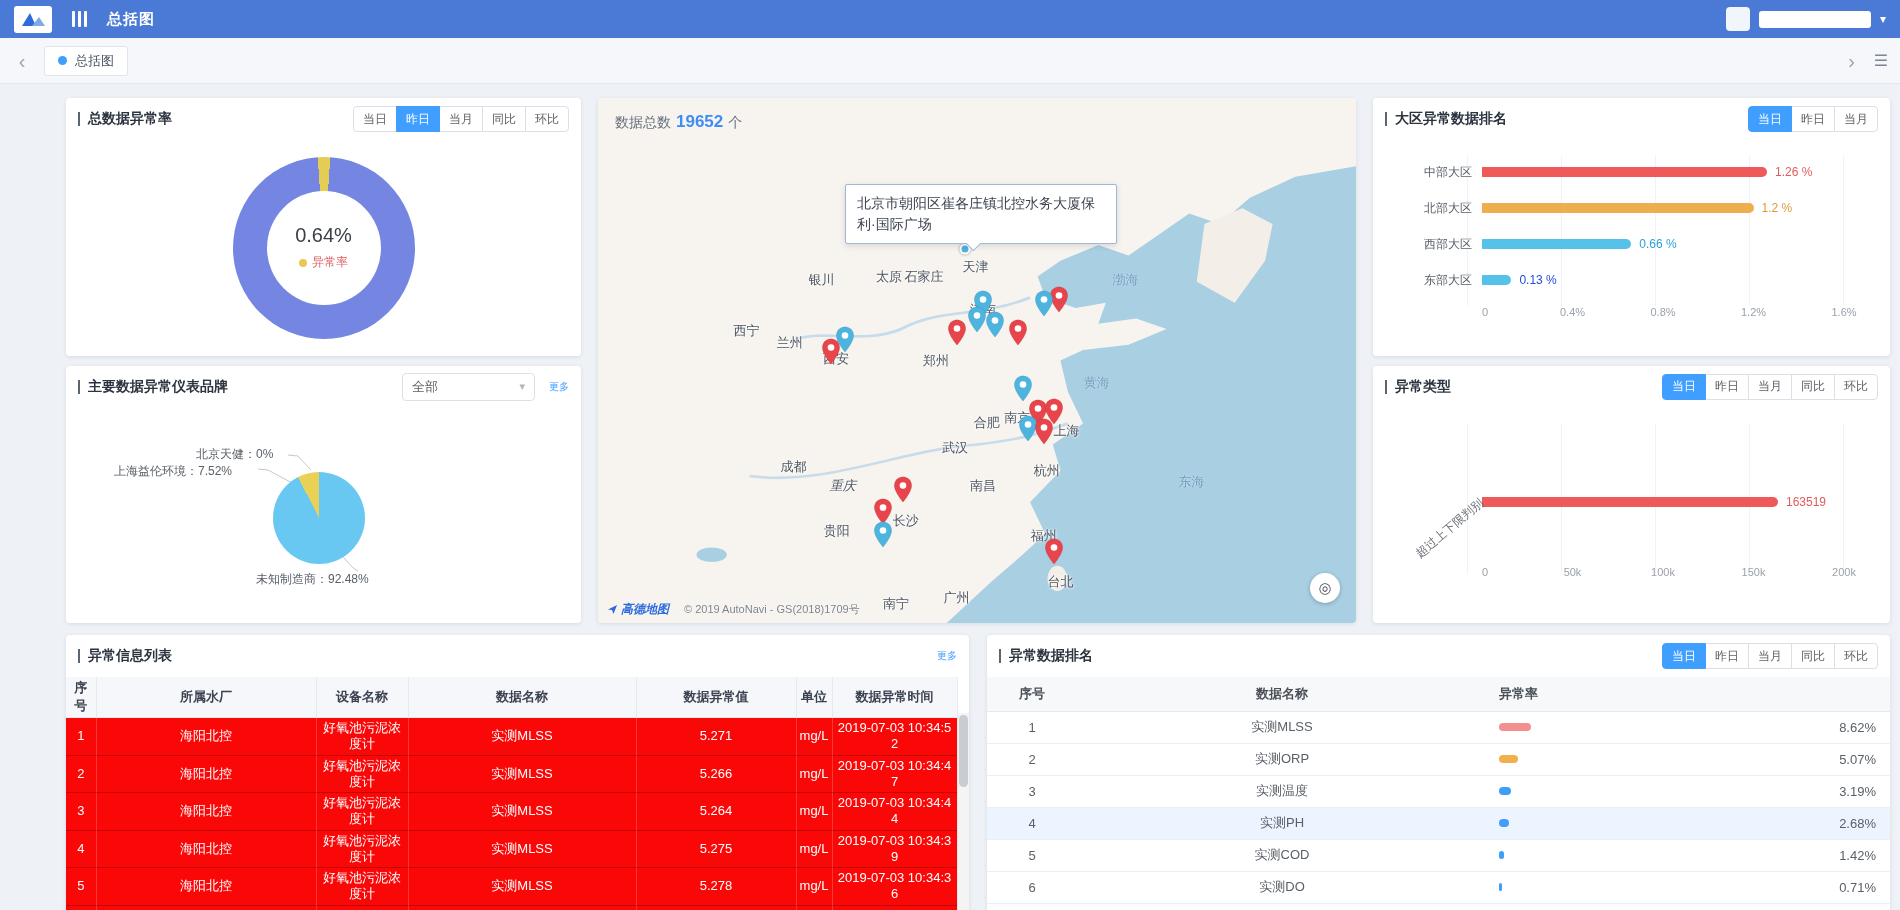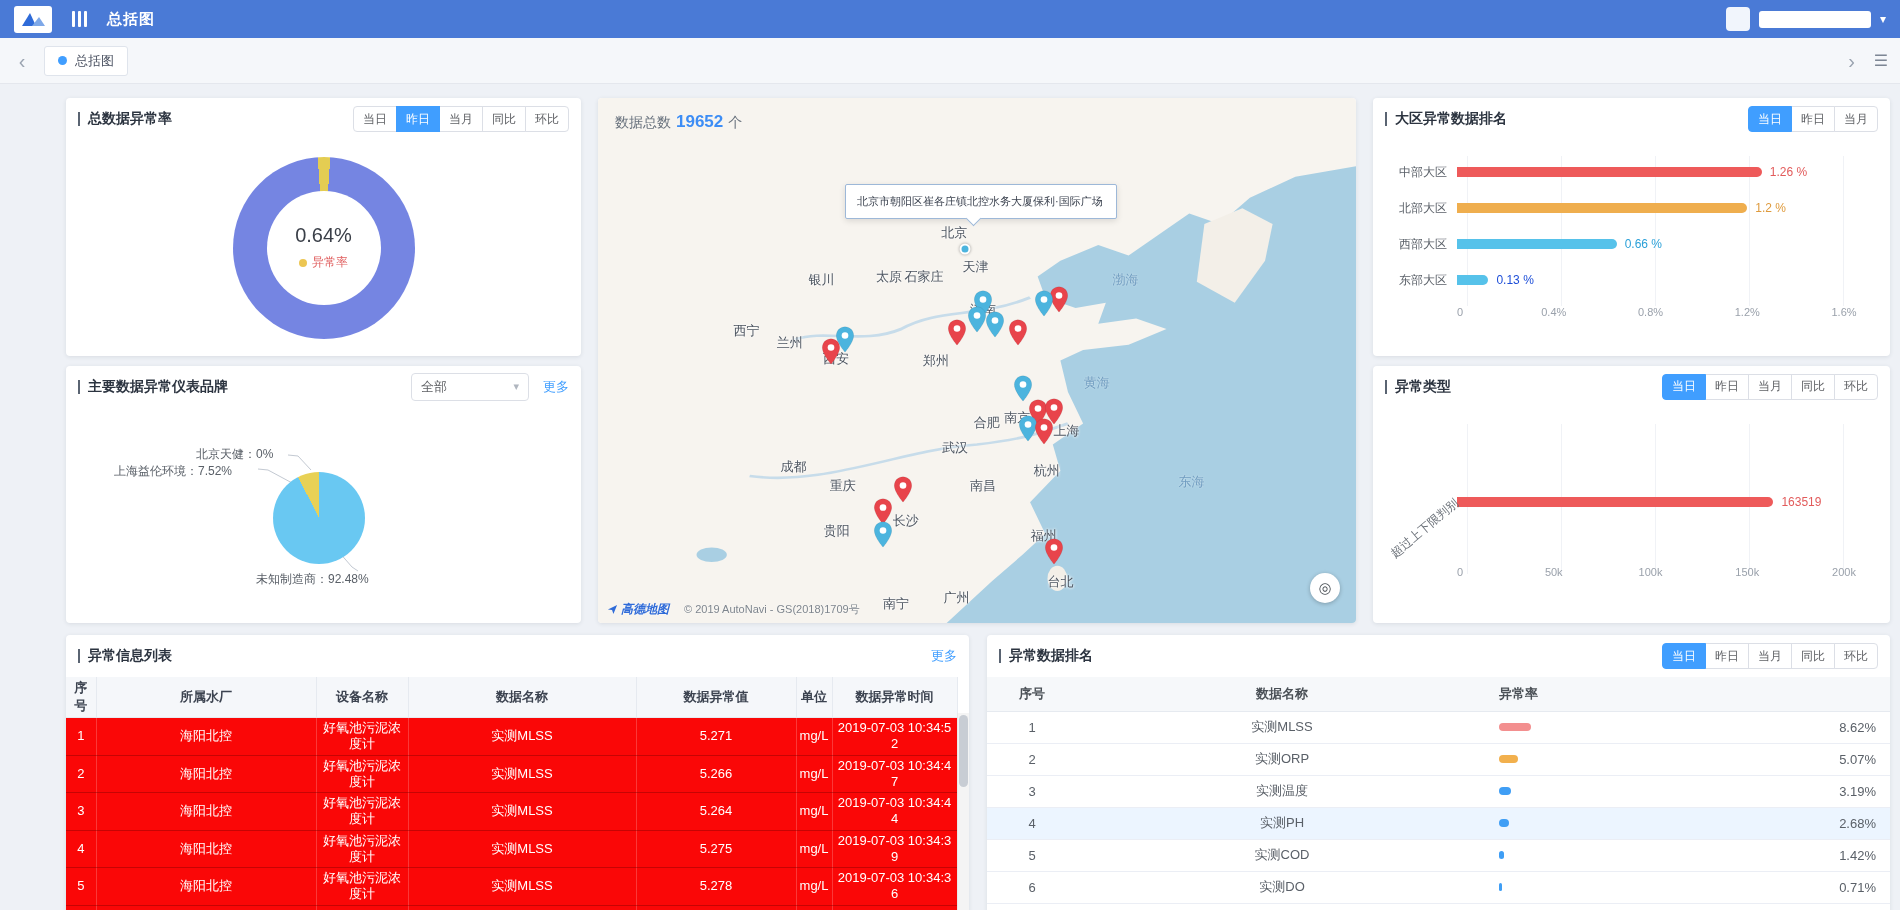--- a/index.html
+++ b/index.html
@@ -35,55 +35,55 @@
   .col .card{flex:1}
   .card{background:#fff;border-radius:4px;box-shadow:0 1px 4px rgba(31,45,61,.10);position:relative;overflow:hidden}
   .card-head{display:flex;align-items:center;padding:8px 12px;height:42px}
   .tbar{width:2px;height:14px;background:#5a6472;margin-right:8px;flex:none}
   .card-title{font-size:14px;color:#2c3440;font-weight:600;white-space:nowrap}
   .btn-group{display:flex;margin-left:auto}
   .fbtn{height:26px;padding:0 9px;font-size:12px;border:1px solid #dcdfe6;background:#fff;color:#606266;margin-left:-1px;cursor:pointer;font-family:inherit}
   .fbtn:first-child{border-radius:4px 0 0 4px;margin-left:0}
   .fbtn:last-child{border-radius:0 4px 4px 0}
   .fbtn.active{background:var(--accent);border-color:var(--accent);color:#fff;z-index:1;position:relative}
-  .more-link{color:var(--link);font-size:13px;margin-left:14px;cursor:pointer;white-space:nowrap}
+  .more-link{color:var(--link);font-size:10px;margin-left:14px;cursor:pointer;white-space:nowrap}
   
   .donut-wrap{display:flex;align-items:center;justify-content:center;height:calc(100% - 42px)}
   .donut{width:182px;height:182px;border-radius:50%;position:relative}
   .donut::after{content:"";position:absolute;inset:34px;background:#fff;border-radius:50%}
   .donut-center{position:absolute;inset:0;display:flex;flex-direction:column;align-items:center;justify-content:center;z-index:1}
   .donut-value{font-size:20px;color:#3a3f48}
   .donut-legend{font-size:12px;color:#e06060;display:flex;align-items:center;gap:5px;margin-top:7px}
   .ldot{width:8px;height:8px;border-radius:50%;background:#ecc653}
   
-  .select{margin-left:auto;width:118px;height:28px;border:1px solid #dcdfe6;border-radius:4px;display:flex;align-items:center;justify-content:space-between;padding:0 9px;font-size:13px;color:#606266;cursor:pointer;background:#fff}
+  .select{margin-left:auto;width:133px;height:28px;border:1px solid #dcdfe6;border-radius:4px;display:flex;align-items:center;justify-content:space-between;padding:0 9px;font-size:13px;color:#606266;cursor:pointer;background:#fff}
   .select .sc{color:#b0b6bf;font-size:11px}
   .pie-wrap{position:relative;height:calc(100% - 42px)}
   .pie{position:absolute;left:207px;top:64px;width:92px;height:92px;border-radius:50%}
   .pie-label{position:absolute;font-size:12px;color:#5a6068;white-space:nowrap}
   .pie-lines{position:absolute;inset:0;pointer-events:none}
   
   .map-card{overflow:hidden}
   .map-bg{position:absolute;inset:0;width:100%;height:100%}
   .map-total{position:absolute;top:14px;left:17px;font-size:14px;color:#67707c;z-index:5}
   .map-total .blue{color:#3d8df5;font-weight:700;font-size:17px;margin:0 5px}
   .map-labels,.map-pins{position:absolute;inset:0}
   .city{position:absolute;transform:translate(-50%,-50%);font-size:13px;color:#4d5560;text-shadow:0 0 3px #fff,0 0 3px #fff;white-space:nowrap}
   .sea-label{position:absolute;transform:translate(-50%,-50%);font-size:13px;color:#6f9cc0;text-shadow:0 0 2px rgba(255,255,255,.6);white-space:nowrap}
   .map-pin{position:absolute;cursor:pointer}
   .map-pin.pin{transform:translate(-50%,-100%)}
   .map-pin.dot{width:11px;height:11px;border-radius:50%;border:2px solid #fff;box-shadow:0 0 3px rgba(0,0,0,.4);transform:translate(-50%,-50%)}
-  .map-tooltip{position:absolute;left:247px;top:86px;width:272px;background:#fff;border:1px solid #9db8d8;border-radius:2px;padding:8px 11px;font-size:11px;color:#3c4350;line-height:1.5;z-index:6;box-shadow:0 2px 6px rgba(0,0,0,.12)}
+  .map-tooltip{position:absolute;left:247px;top:86px;width:272px;background:#fff;border:1px solid #9db8d8;border-radius:2px;padding:8px 11px;font-size:14px;color:#3c4350;line-height:1.5;z-index:6;box-shadow:0 2px 6px rgba(0,0,0,.12)}
   .map-tooltip::after{content:"";position:absolute;left:45%;bottom:-6px;width:10px;height:10px;background:#fff;border-right:1px solid #9db8d8;border-bottom:1px solid #9db8d8;transform:rotate(45deg)}
   .map-attrib{position:absolute;left:9px;bottom:5px;display:flex;align-items:center;gap:15px;z-index:5}
   .amap-logo{color:#2f6bd8;font-size:12px;font-weight:bold;font-style:italic;text-shadow:0 0 2px #fff;display:flex;align-items:center;gap:3px}
   .attrib-text{font-size:11px;color:#7e858d;text-shadow:0 0 2px #fff}
   .map-locate{position:absolute;right:16px;bottom:20px;width:30px;height:30px;border-radius:50%;background:#fff;box-shadow:0 1px 4px rgba(0,0,0,.25);display:flex;align-items:center;justify-content:center;color:#4a5056;font-size:15px;cursor:pointer;z-index:5}
   
-  .hbar{position:relative;padding:14px 46px 0 0}
+  .hbar{position:relative;padding:14px 46px 0 25px}
   .hbar-grid{position:absolute;left:94px;right:46px;top:16px;height:150px;background:linear-gradient(90deg,#f0f2f6 1px,transparent 1px);background-size:25% 100%;border-right:1px solid #f0f2f6}
   .hbar-row{display:flex;align-items:center;height:36px;position:relative}
   .hbar-label{width:84px;text-align:right;font-size:12px;color:#5a6068;padding-right:10px;flex:none}
   .hbar-track{flex:1;display:flex;align-items:center;height:18px}
   .hbar-bar{height:10px;border-radius:0 5px 5px 0;flex:none}
   .hbar-value{font-size:12px;margin-left:8px;white-space:nowrap}
   .hbar-axis{position:relative;margin-left:84px;margin-top:8px;height:18px;font-size:11px;color:#9aa1ab}
   .hbar-axis .tick{position:absolute;transform:translateX(-50%)}
   .hbar-axis .tick:first-child{transform:none}
   .hbar.single .hbar-rows{margin-top:62px}
@@ -217,21 +217,21 @@
           <span class="city" style="left: 25.3%; top: 46.7%;">兰州</span>
           <span class="city" style="left: 31.4%; top: 49.7%;">西安</span>
           <span class="city" style="left: 44.6%; top: 50.1%;">郑州</span>
           <span class="city" style="left: 50.8%; top: 40.4%;">济南</span>
           <span class="city" style="left: 51.3%; top: 61.9%;">合肥</span>
           <span class="city" style="left: 55.3%; top: 61%;">南京</span>
           <span class="city" style="left: 61.8%; top: 63.5%;">上海</span>
           <span class="city" style="left: 47.1%; top: 66.7%;">武汉</span>
           <span class="city" style="left: 59.2%; top: 71%;">杭州</span>
           <span class="city" style="left: 25.8%; top: 70.3%;">成都</span>
-          <span class="city" style="left: 32.3%; top: 73.9%;">重庆</span>
+          <span class="city" style="left: 32.3%; top: 73.9%; font-style: italic;">重庆</span>
           <span class="city" style="left: 50.8%; top: 73.9%;">南昌</span>
           <span class="city" style="left: 40.6%; top: 80.5%;">长沙</span>
           <span class="city" style="left: 31.5%; top: 82.5%;">贵阳</span>
           <span class="city" style="left: 58.8%; top: 83.4%;">福州</span>
           <span class="city" style="left: 47.3%; top: 95.2%; text-align: right;">广州</span>
           <span class="city" style="left: 39.3%; top: 96.4%;">南宁</span>
           <span class="city" style="left: 61%; top: 92.1%;">台北</span>
           <span class="sea-label" style="left: 69.6%; top: 34.7%;">渤海</span>
           <span class="sea-label" style="left: 65.8%; top: 54.2%;">黄海</span>
           <span class="sea-label" style="left: 78.3%; top: 73.2%;">东海</span>

